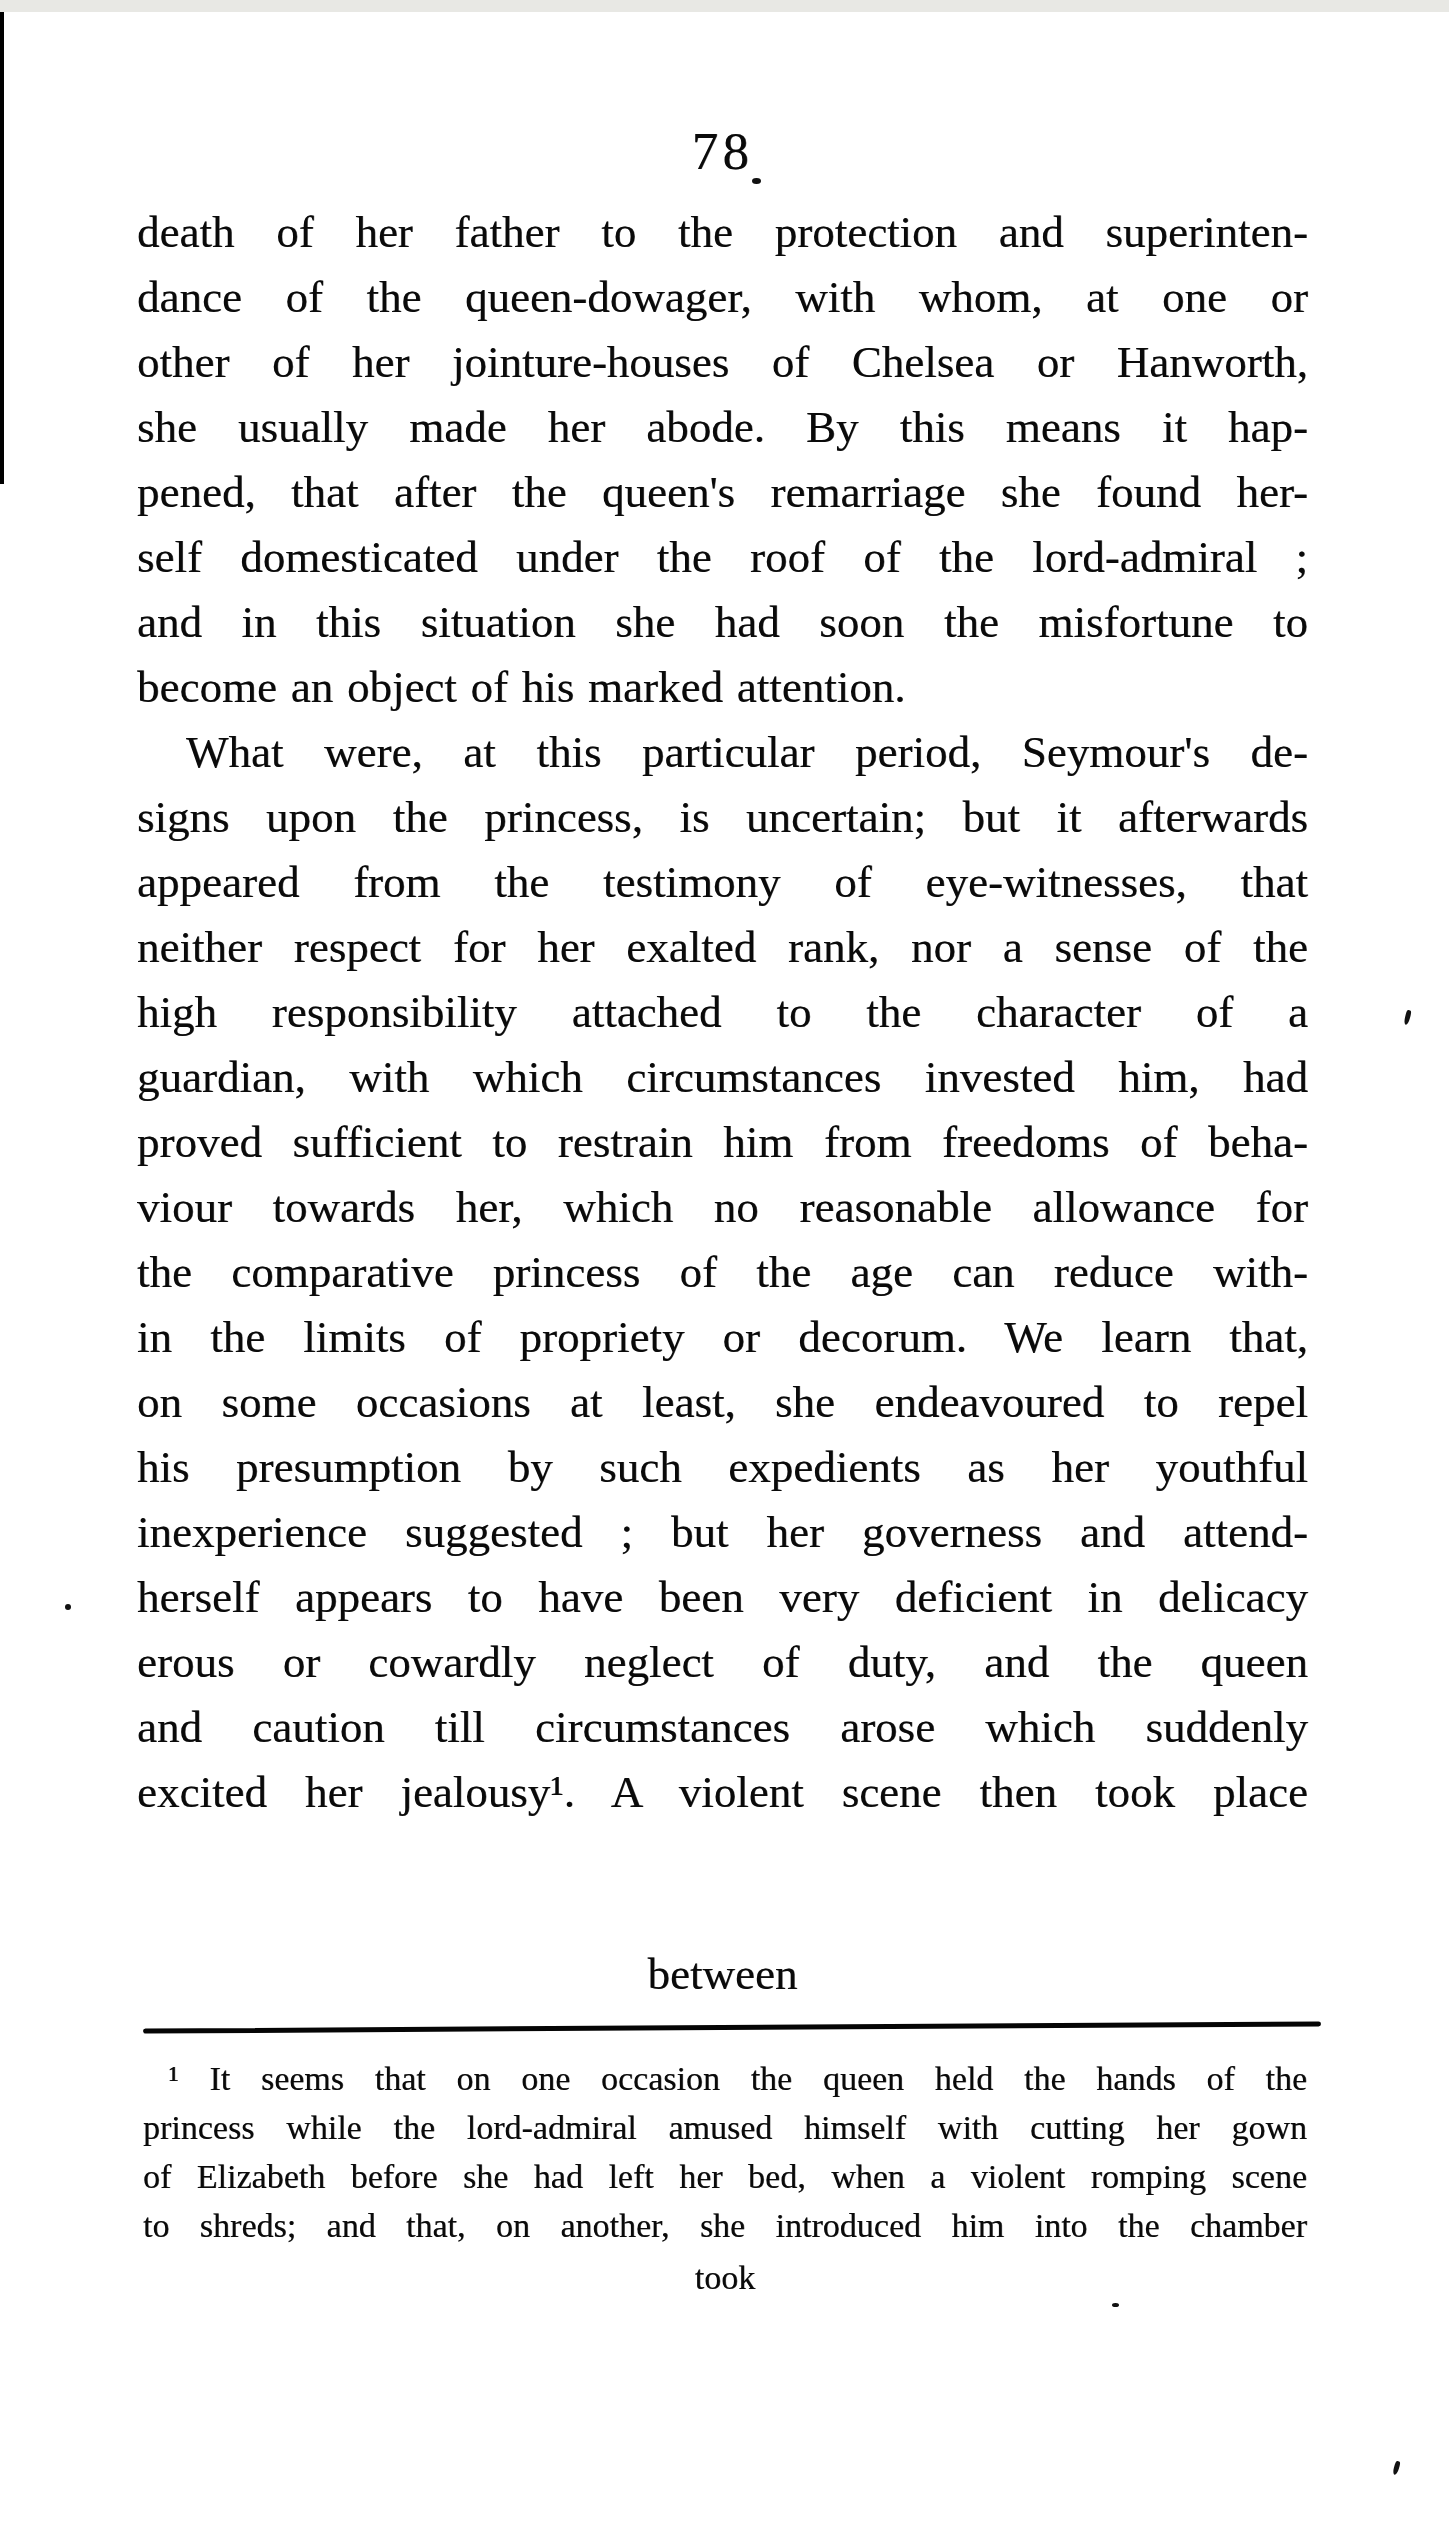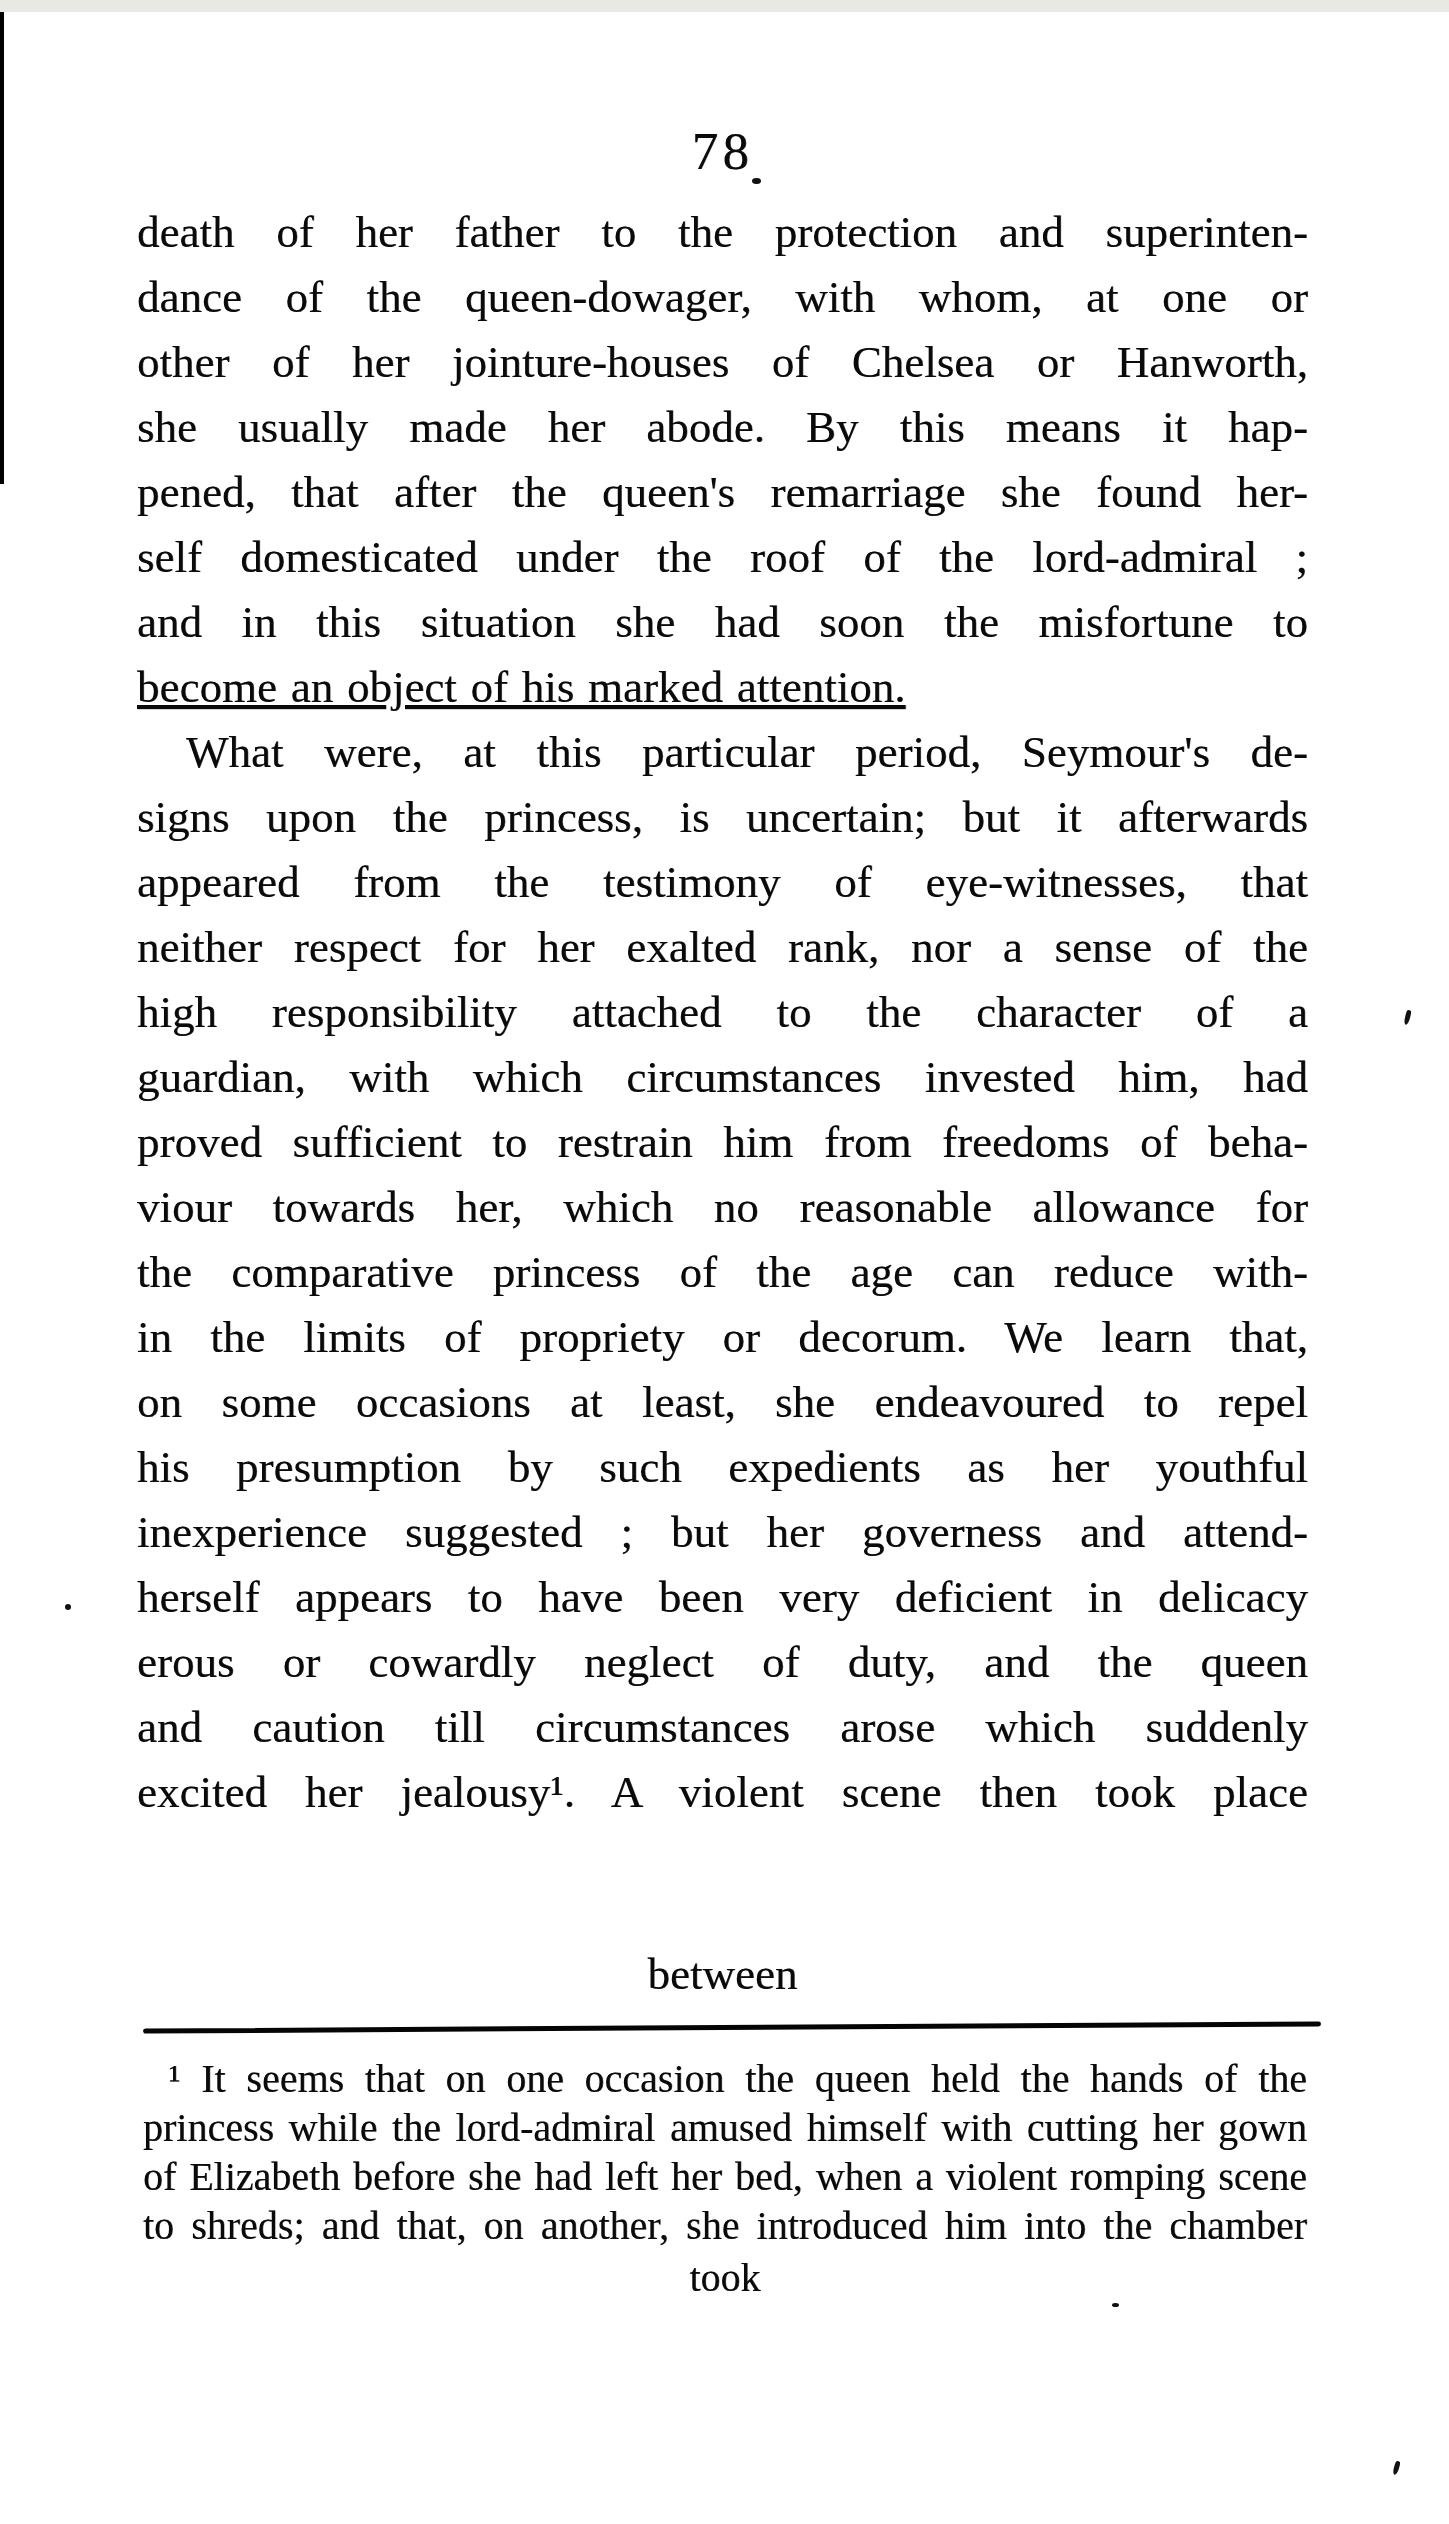--- a/index.html
+++ b/index.html
@@ -43,31 +43,31 @@
     height: 5.1px;
     background: #050505;
     border-radius: 2.5px;
     transform: rotate(-0.35deg);
   }
   .footnote-text {
     position: absolute;
     left: 143px;
     top: 2042px;
     width: 1164px;
-    font-size: 40px;
+    font-size: 34px;
     line-height: 49px;
     word-spacing: 1.7px;
   }
 
   .line {
     white-space: nowrap;
     text-align: justify;
     text-align-last: justify;
   }
-  .line.end { text-align-last: left; text-decoration: underline; }
+  .line.end { text-align-last: left; }
   .line.indent { text-indent: 49px; }
   .line.fn-indent { text-indent: 25.5px; }
 
   .catchword {
     text-align: center;
     white-space: nowrap;
   }
   .catchword.main { margin-top: 22px; }
   .catchword.fn { margin-top: 0; }
 

